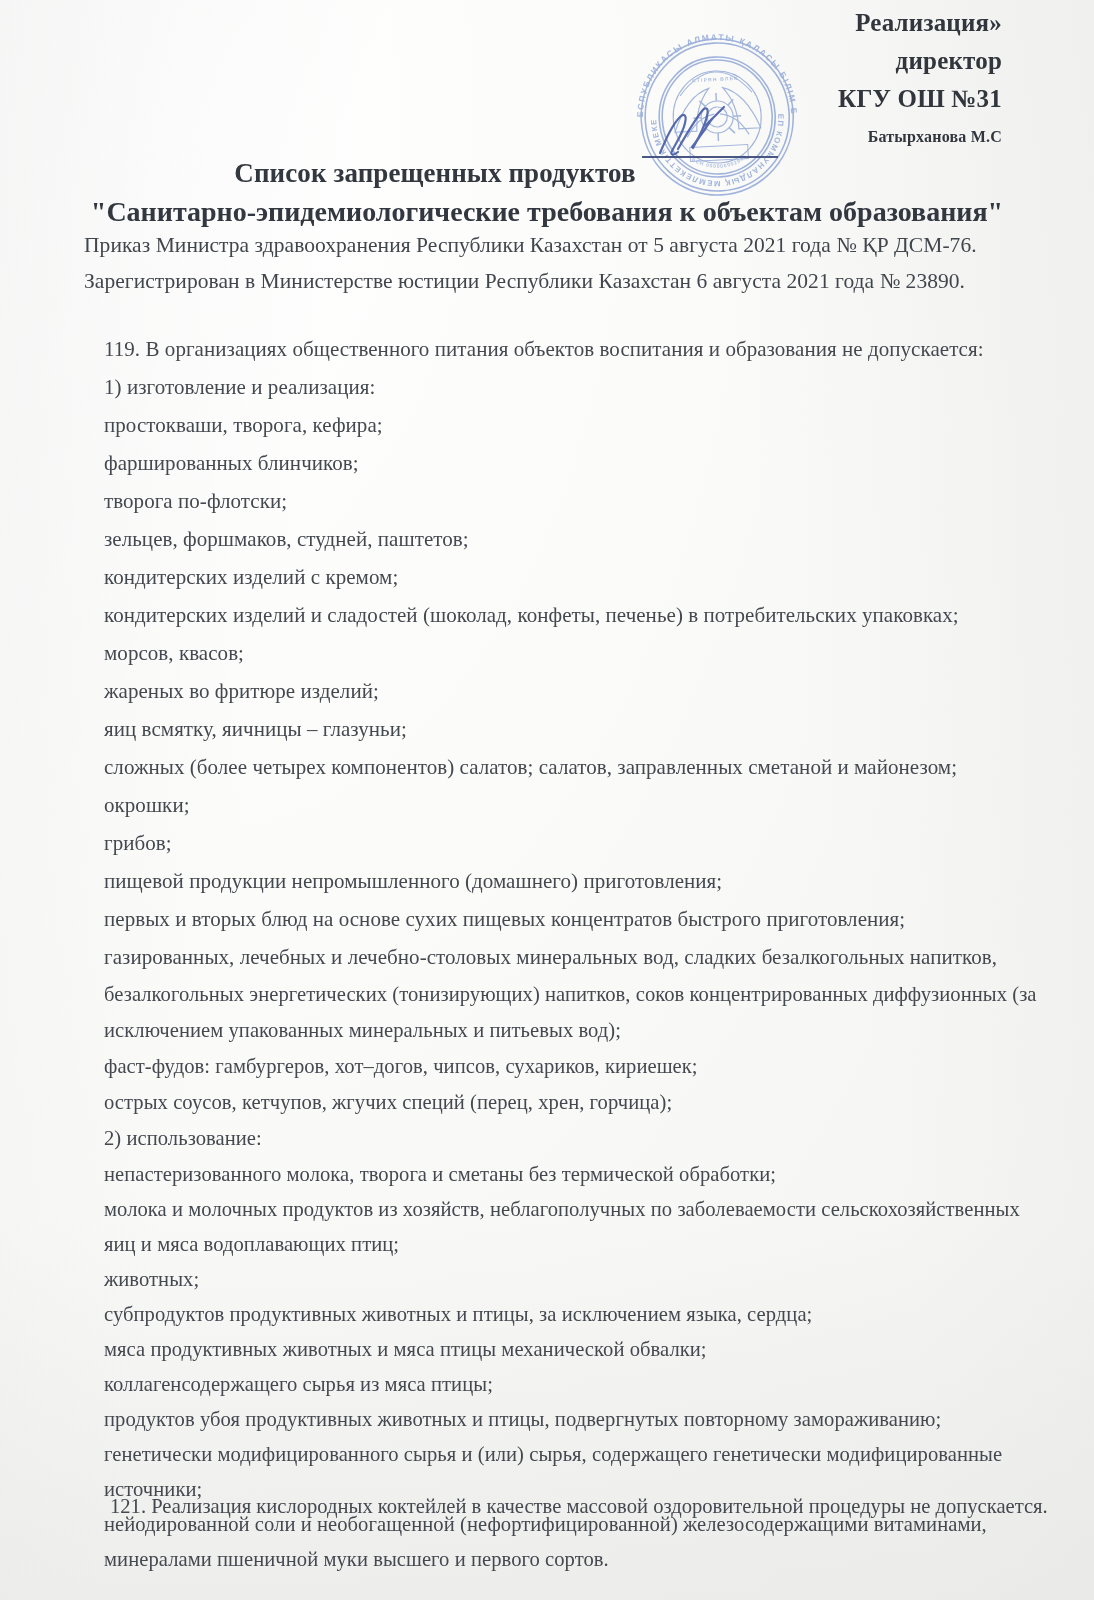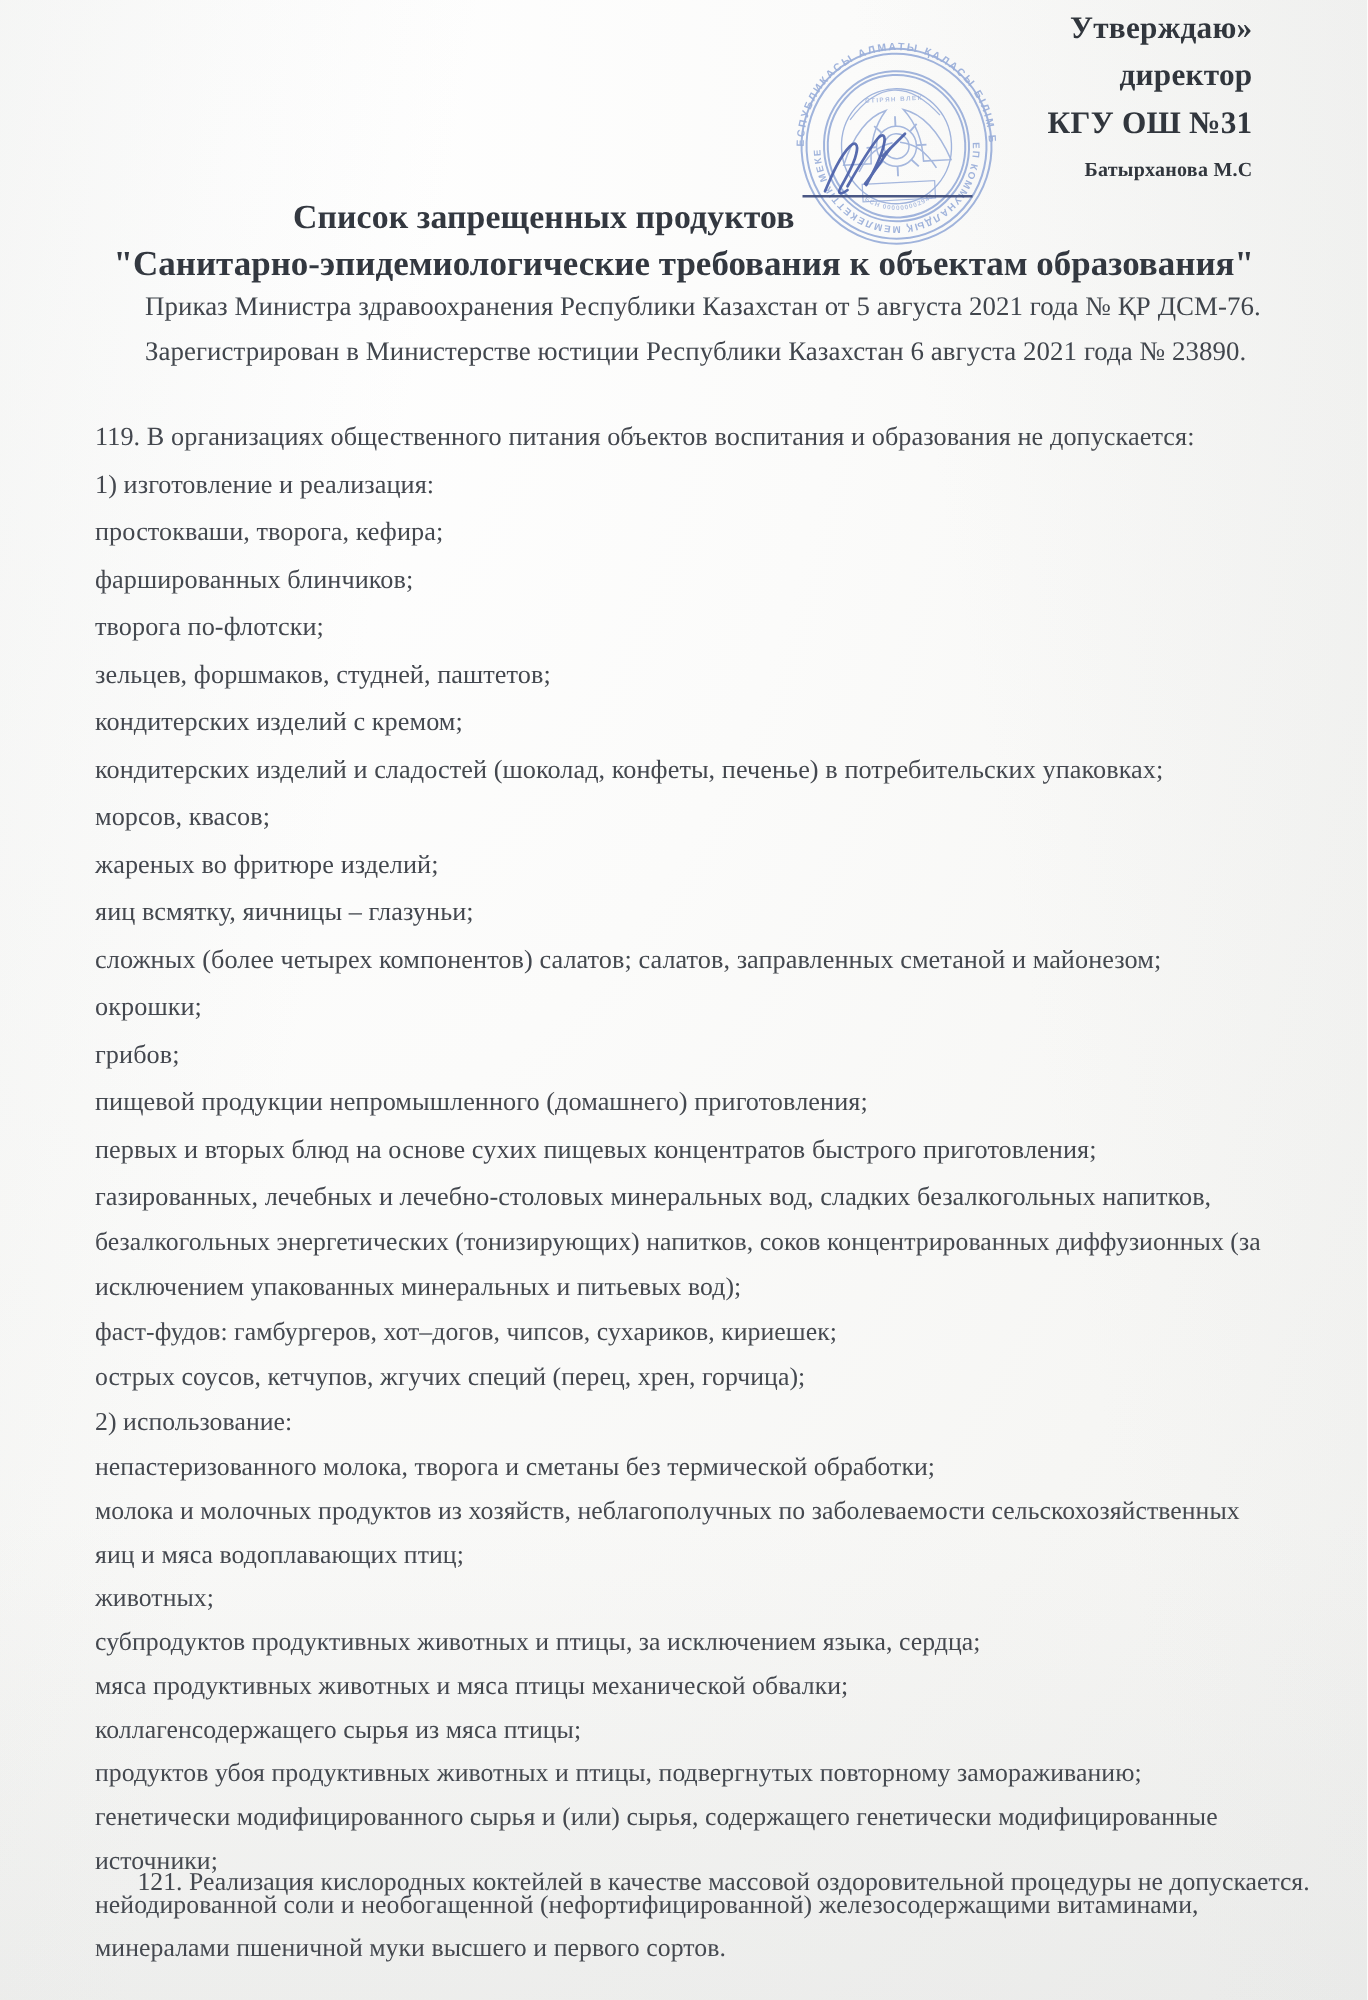--- a/index.html
+++ b/index.html
@@ -91,42 +91,42 @@
     text-align: center;
     font-size: 28px;
     font-weight: bold;
     color: #333840;
     letter-spacing: 0px;
     z-index: 6;
   }
 
   .subline {
     position: absolute;
-    left: 116px;
+    left: 84px;
     width: 960px;
     font-size: 21.5px;
     color: #41464d;
     letter-spacing: 0.05px;
     z-index: 6;
     font-family: Liberation Serif, serif;
   }
   .subline.s1 { top: 233px; }
   .subline.s2 { top: 269px; }
 
   
   .body {
     position: absolute;
     left: 0;
     top: 330px;
     width: 1094px;
     z-index: 6;
   }
   .body p {
     margin: 0;
-    padding: 0 34px 0 76px;
+    padding: 0 34px 0 104px;
     font-size: 21px;
     line-height: 38px;
     color: #44484f;
     letter-spacing: 0.05px;
     white-space: nowrap;
   }
   
   .body p:nth-child(n+18) { font-size: 20.6px; line-height: 36px; }
   .body p:nth-child(n+24) { line-height: 35px; }
 
@@ -207,21 +207,21 @@
     <g fill="none" stroke="#4a5fa8" stroke-width="2.2" stroke-linecap="round">
       <path d="M 20,58 C 26,44 32,30 40,22 C 44,18 47,20 45,28 C 43,38 36,48 32,56 C 30,60 33,61 38,57"></path>
       <path d="M 38,54 C 46,40 54,26 62,16 C 66,11 69,13 67,21 C 65,31 58,44 53,53"></path>
       <path d="M 52,52 C 60,42 66,32 72,24"></path>
       <path d="M 66,30 C 72,24 78,18 84,12"></path>
     </g>
     <path d="M 2,62 L 138,62" fill="none" stroke="#3c4a7a" stroke-width="2"></path>
   </svg>
 
   <div class="approval">
-    <div>Утверждаю»</div>
+    <div>Реализация»</div>
     <div>директор</div>
     <div>КГУ ОШ №31</div>
     <div class="small-ln">Батырханова М.С</div>
   </div>
 
   <div class="doc-title-1">Список запрещенных продуктов</div>
   <div class="doc-title-2">"Санитарно-эпидемиологические требования к объектам образования"</div>
 
   <div class="subline s1">Приказ Министра здравоохранения Республики Казахстан от 5 августа 2021 года № ҚР ДСМ-76.</div>
   <div class="subline s2">Зарегистрирован в Министерстве юстиции Республики Казахстан 6 августа 2021 года № 23890.</div>

